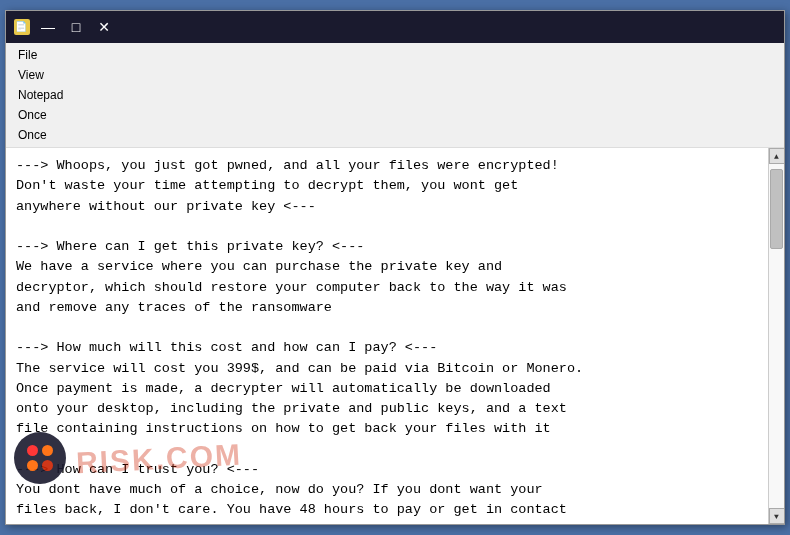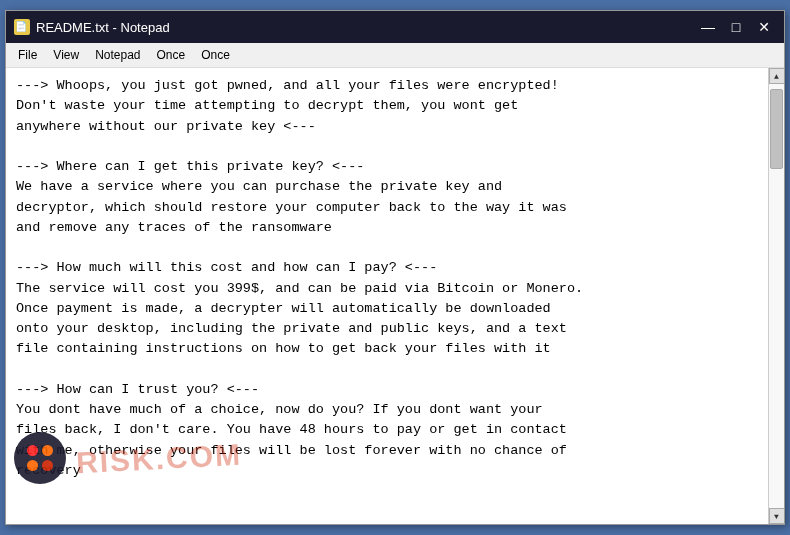--- a/index.html
+++ b/index.html
@@ -78,20 +78,21 @@
     }
 
     .menu-bar {
       background: #f0f0f0;
       display: flex;
       padding: 2px 4px;
       gap: 0;
       border-bottom: 1px solid #ddd;
       font-family: 'Segoe UI', sans-serif;
       font-size: 12px;
+      flex-direction: column;
     }
 
     .menu-item {
       padding: 3px 8px;
       cursor: pointer;
       border-radius: 2px;
       color: #000;
     }
 
     .text-content {
@@ -155,21 +156,20 @@
       overflow: hidden;
     }
   </style>
 </head>
 <body>
 
 <div class="window">
 
   <div class="title-bar">
     <div class="title-bar-icon">📄</div>
-    <span class="title-bar-text">README.txt - Notepad</span>
     <div class="title-bar-controls">
       <button class="title-bar-btn">—</button>
       <button class="title-bar-btn">□</button>
       <button class="title-bar-btn close">✕</button>
     </div>
   </div>
 
   <div class="menu-bar">
     <div class="menu-item">File</div>
     <div class="menu-item">View</div>

